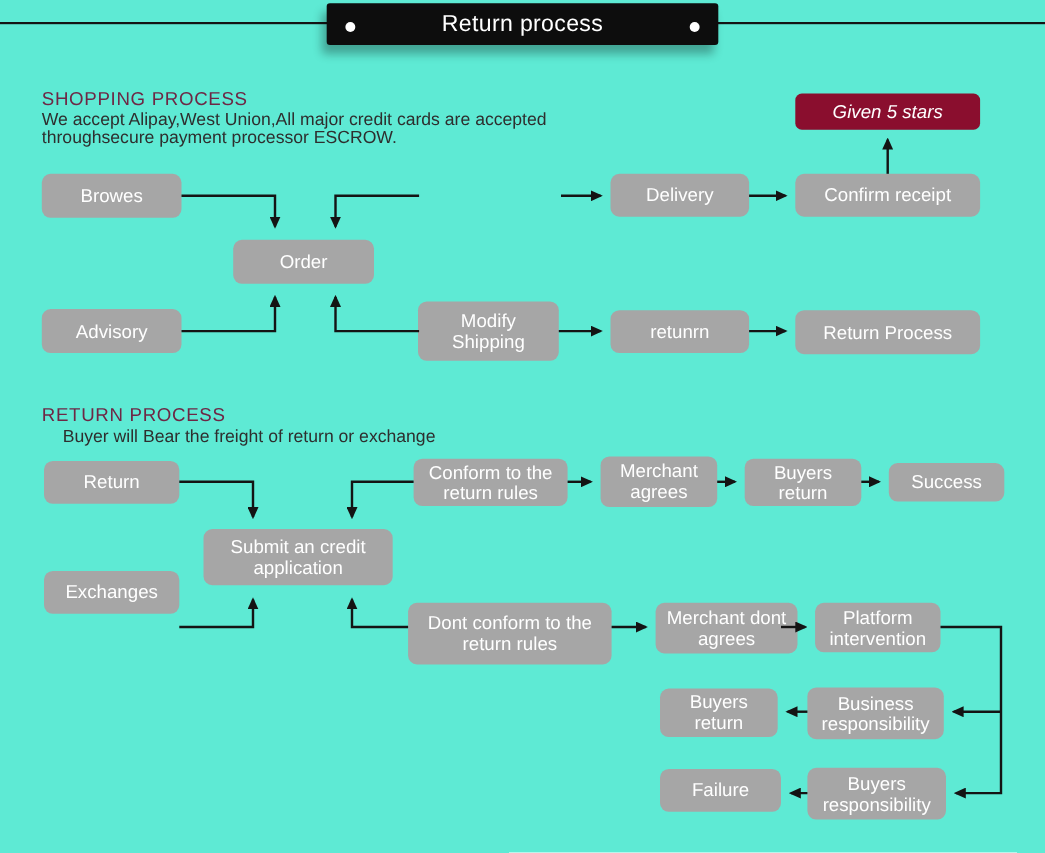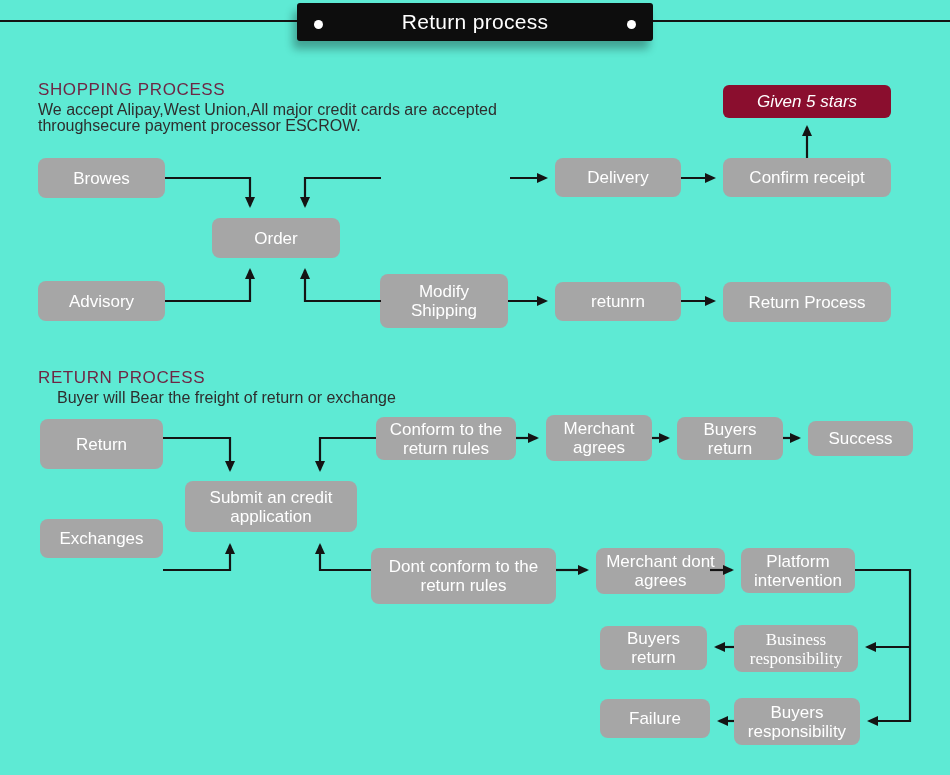--- a/index.html
+++ b/index.html
@@ -51,32 +51,32 @@
   .n-browes   { left:38px;  top:158px; width:127px; height:40px; }
   .n-success  { left:380px; top:151px; width:130px; height:54px; }
   .n-delivery { left:555px; top:158px; width:126px; height:39px; }
   .n-confirm  { left:723px; top:158px; width:168px; height:39px; }
   .n-order    { left:212px; top:218px; width:128px; height:40px; }
   .n-advisory { left:38px;  top:281px; width:127px; height:40px; }
   .n-modify   { left:380px; top:274px; width:128px; height:54px; padding:0 16px; }
   .n-retunrn  { left:555px; top:282px; width:126px; height:39px; }
   .n-retproc  { left:723px; top:282px; width:168px; height:40px; }
 
-  .n-return   { left:40px;  top:419px; width:123px; height:50px; }
+  .n-return   { left:40px;  top:419px; width:123px; height:39px; }
   .n-conform  { left:376px; top:417px; width:140px; height:43px; }
   .n-magrees  { left:546px; top:415px; width:106px; height:46px; }
   .n-breturn1 { left:677px; top:417px; width:106px; height:43px; }
   .n-successb { left:808px; top:421px; width:105px; height:35px; }
   .n-submit   { left:185px; top:481px; width:172px; height:51px; }
   .n-exchange { left:40px;  top:519px; width:123px; height:39px; }
   .n-dontconf { left:371px; top:548px; width:185px; height:56px; }
   .n-mdont    { left:596px; top:548px; width:129px; height:46px; }
   .n-platform { left:741px; top:548px; width:114px; height:45px; }
   .n-breturn2 { left:600px; top:626px; width:107px; height:44px; }
-  .n-bizresp  { left:734px; top:625px; width:124px; height:47px;font-family:Liberation Serif, serif; }
+  .n-bizresp  { left:734px; top:625px; width:124px; height:47px; }
   .n-failure  { left:600px; top:699px; width:110px; height:39px; }
   .n-buyresp  { left:734px; top:698px; width:126px; height:47px; }
 
   
   .wires { position:absolute; left:0; top:0; width:950px; height:775px; z-index:1; pointer-events:none; }
   .wires path { stroke:#141414; stroke-width:2.2; fill:none; }
   .wires .head { stroke:none; fill:#141414; }
 </style>
 </head>
 <body>

